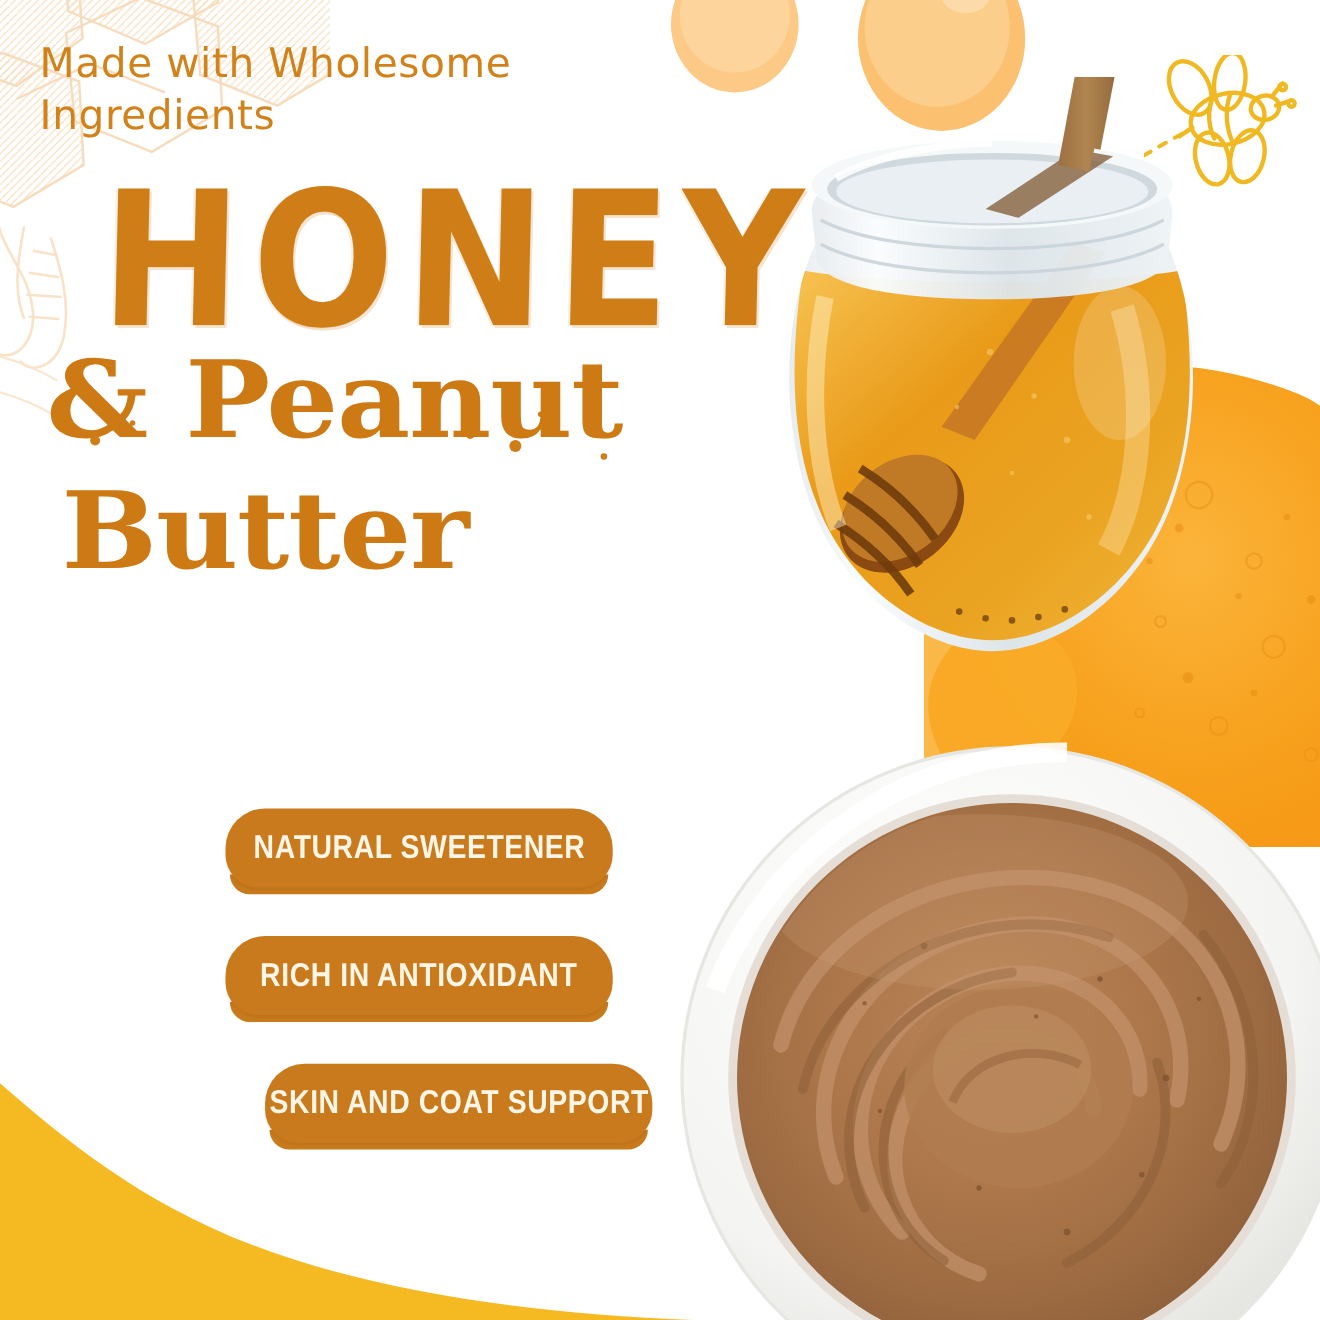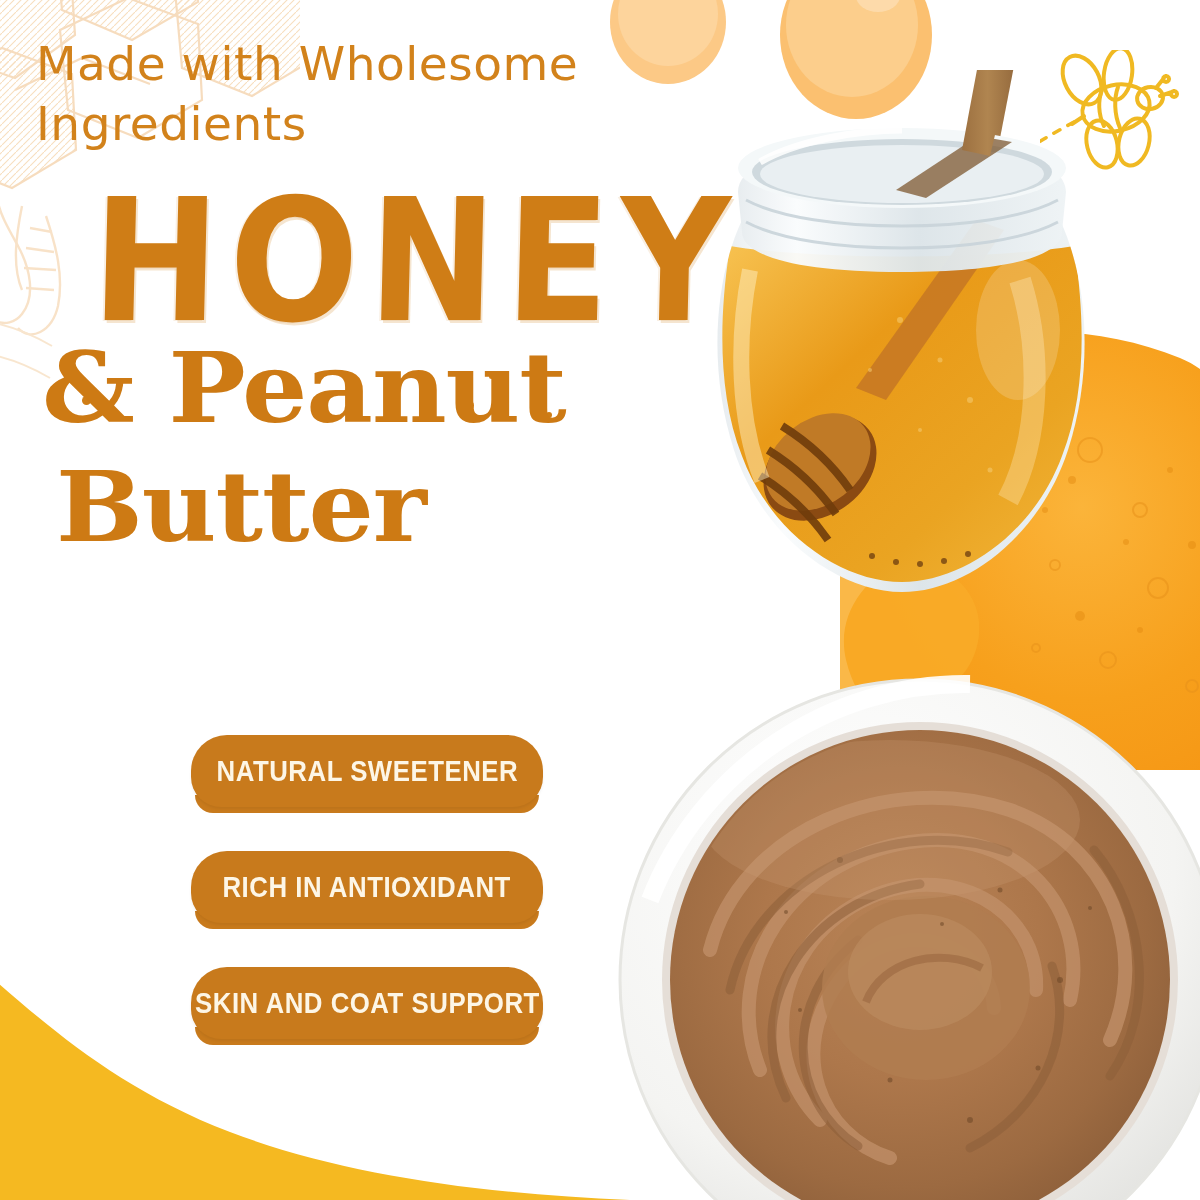--- a/index.html
+++ b/index.html
@@ -40,21 +40,21 @@
   }
   
   #honey-droplets { position:absolute; left:560px; top:-50px; width:660px; height:230px; }
 
   
   #headline-block {
     position:absolute; left:36px; top:34px; width:720px; z-index:6;
   }
   #kicker {
     font-family:"DejaVu Sans", sans-serif;
-    font-size:47px;
+    font-size:37px;
     line-height:1.28;
     font-weight:400;
     letter-spacing:.5px;
     color:#d2821b;
     white-space:pre-line;
   }
   #brand-lockup { margin-top:26px; margin-left:58px; }
   #title-honey {
     font-family:"DejaVu Sans", sans-serif;
     font-weight:700;
@@ -89,21 +89,21 @@
     margin-top:22px;
     transform:scaleX(1.06);
     transform-origin:left center;
   }
 
   
   .splatter { position:absolute; background:#cf7d16; border-radius:50%; }
 
   
   #benefits-list {
-    position:absolute; left:191px; top:735px; z-index:7;
+    position:absolute; left:205px; top:735px; z-index:7;
     display:flex; flex-direction:column; gap:44px;
   }
   .benefit-pill {
     position:relative;
     height:72px;
     border-radius:36px 36px 30px 30px;
     background:#c87a1c;
     display:flex; align-items:center; justify-content:center;
     padding:0 30px;
     box-shadow:0 2px 3px rgba(0,0,0,.06);
@@ -118,21 +118,21 @@
     font-size:30px;
     font-weight:700;
     letter-spacing:.6px;
     color:#fdf6e6;
     white-space:nowrap;
     transform:scaleX(.86);
     transform-origin:center;
   }
   #pill-0 { width:352px; }
   #pill-1 { width:352px;align-items:center; }
-  #pill-2 { width:352px; }
+  #pill-2 { width:352px;margin-left:36px; }
 </style>
 </head>
 <body>
 
 <div id="poster">
 
   <div class="layer" id="honeycomb-watermark">
     <svg viewBox="0 0 340 430" width="340" height="430">
       <defs>
         <pattern id="hatch" width="7" height="7" patternUnits="userSpaceOnUse">

